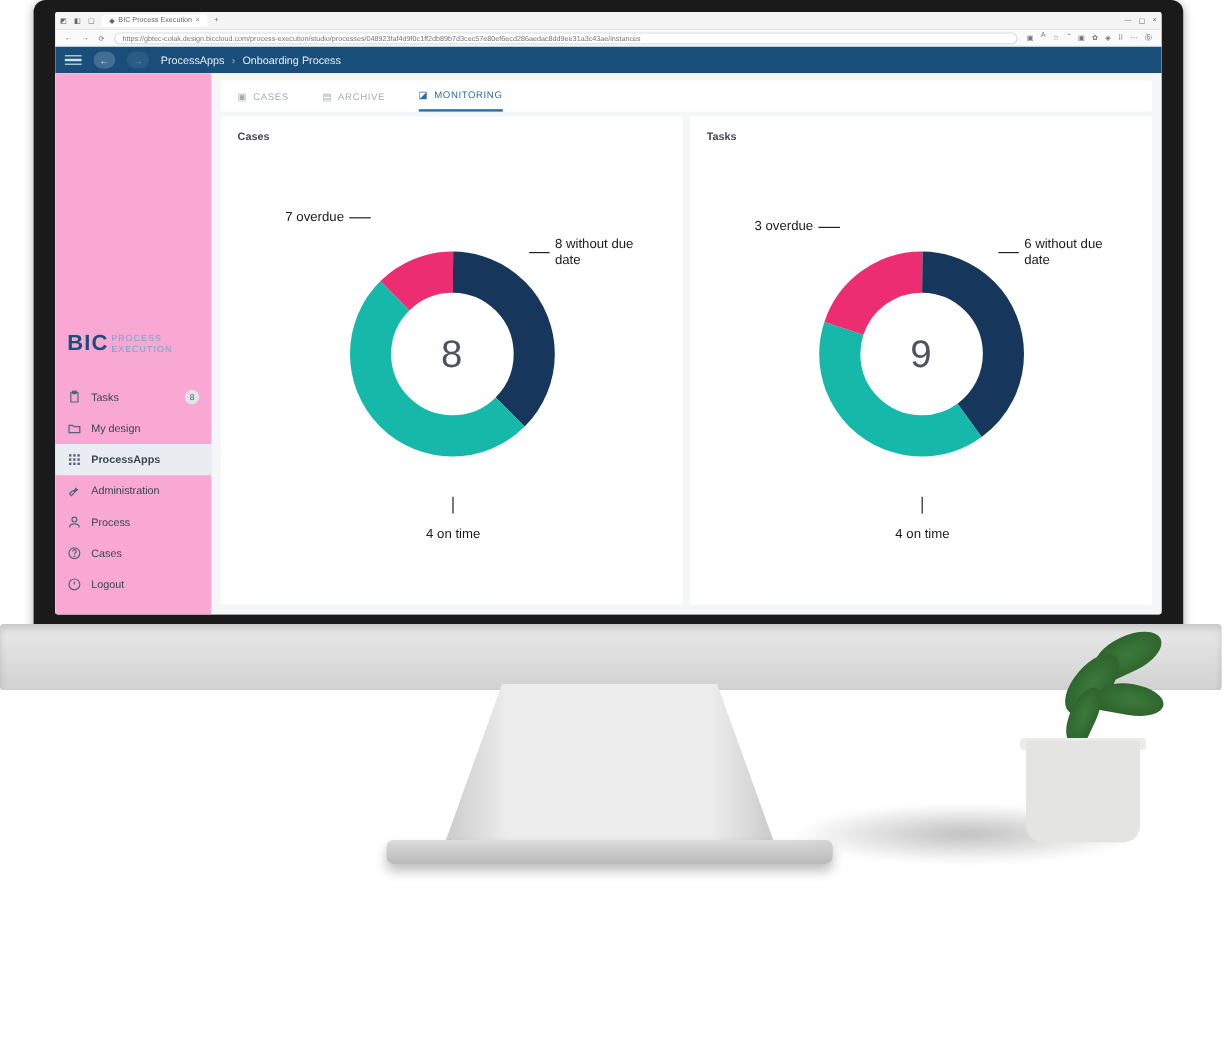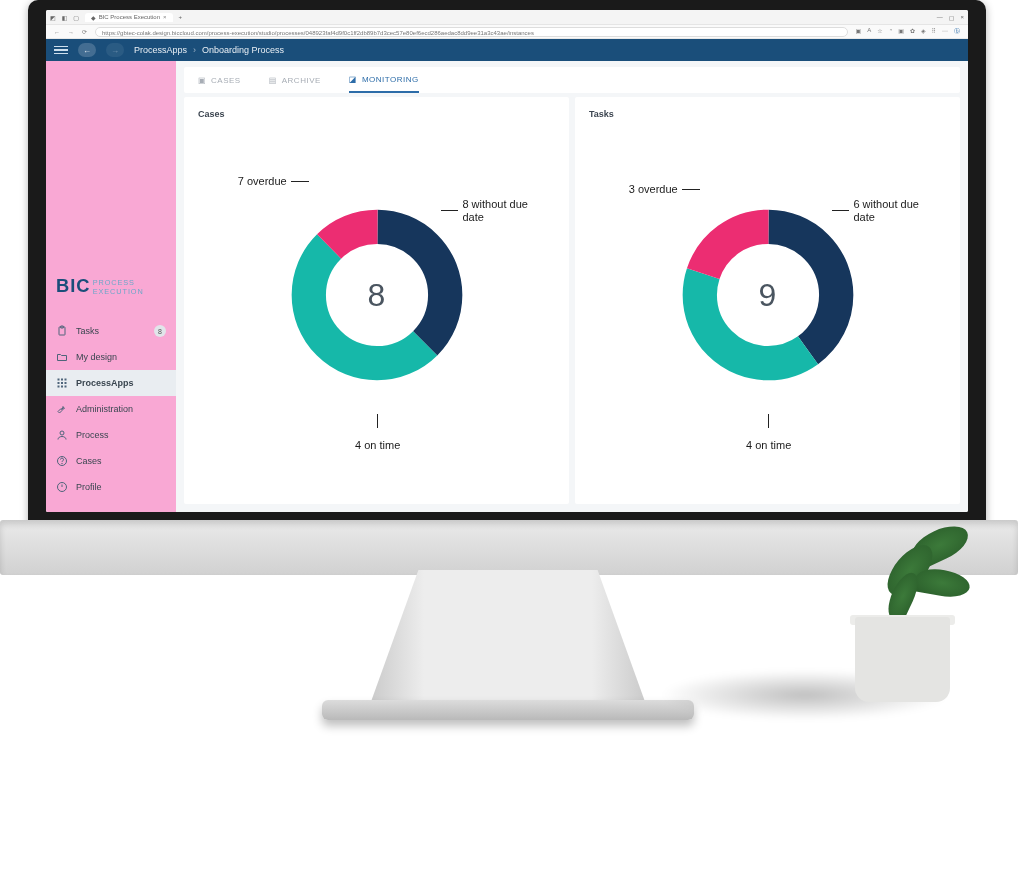--- a/index.html
+++ b/index.html
@@ -198,21 +198,21 @@
             </span>
             <span>Cases</span>
           </div>
           <div class="side-item">
             <span class="ic">
               <svg class="ic12" viewBox="0 0 24 24" fill="none" stroke="currentColor" stroke-width="2">
                   <circle cx="12" cy="12" r="9"></circle>
                   <path d="M12 7v5"></path>
                 </svg>
             </span>
-            <span>Profile</span>
+            <span>Logout</span>
           </div>
         </div>
 
         <div class="content">
           <div class="tabbar">
             <div class="tabi">
               <span>▣</span>
               <span>CASES</span>
             </div>
             <div class="tabi">

